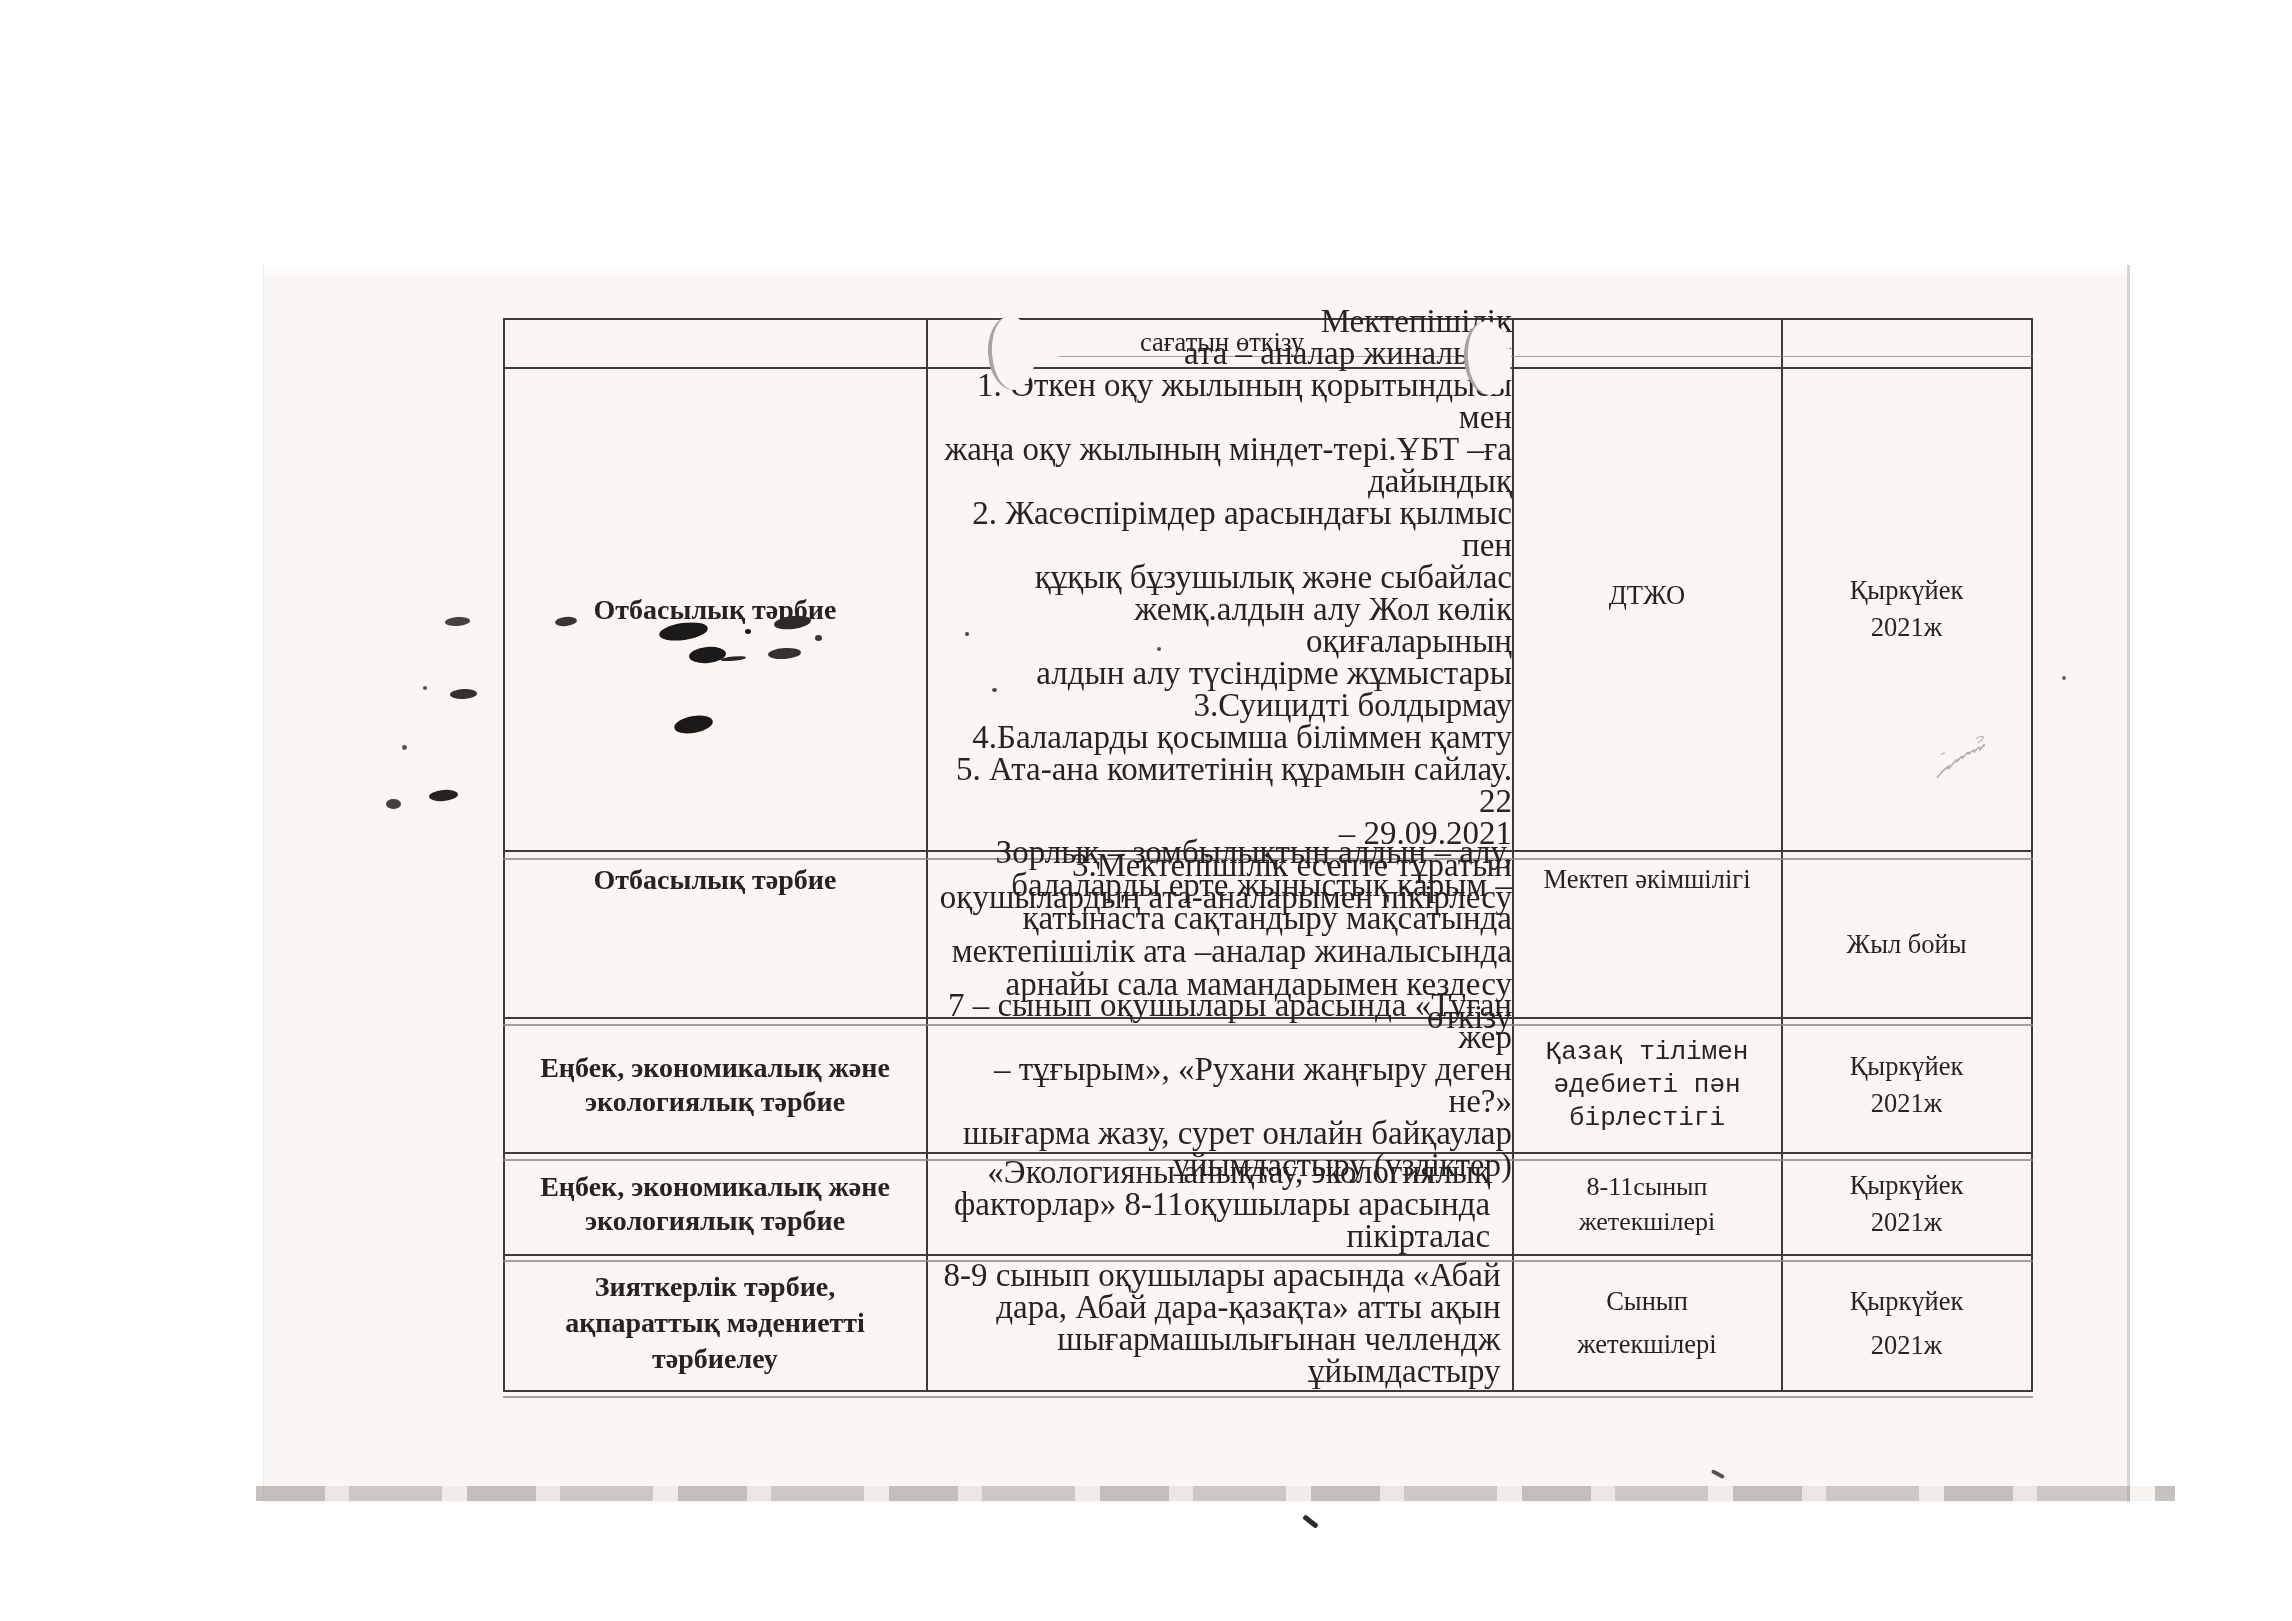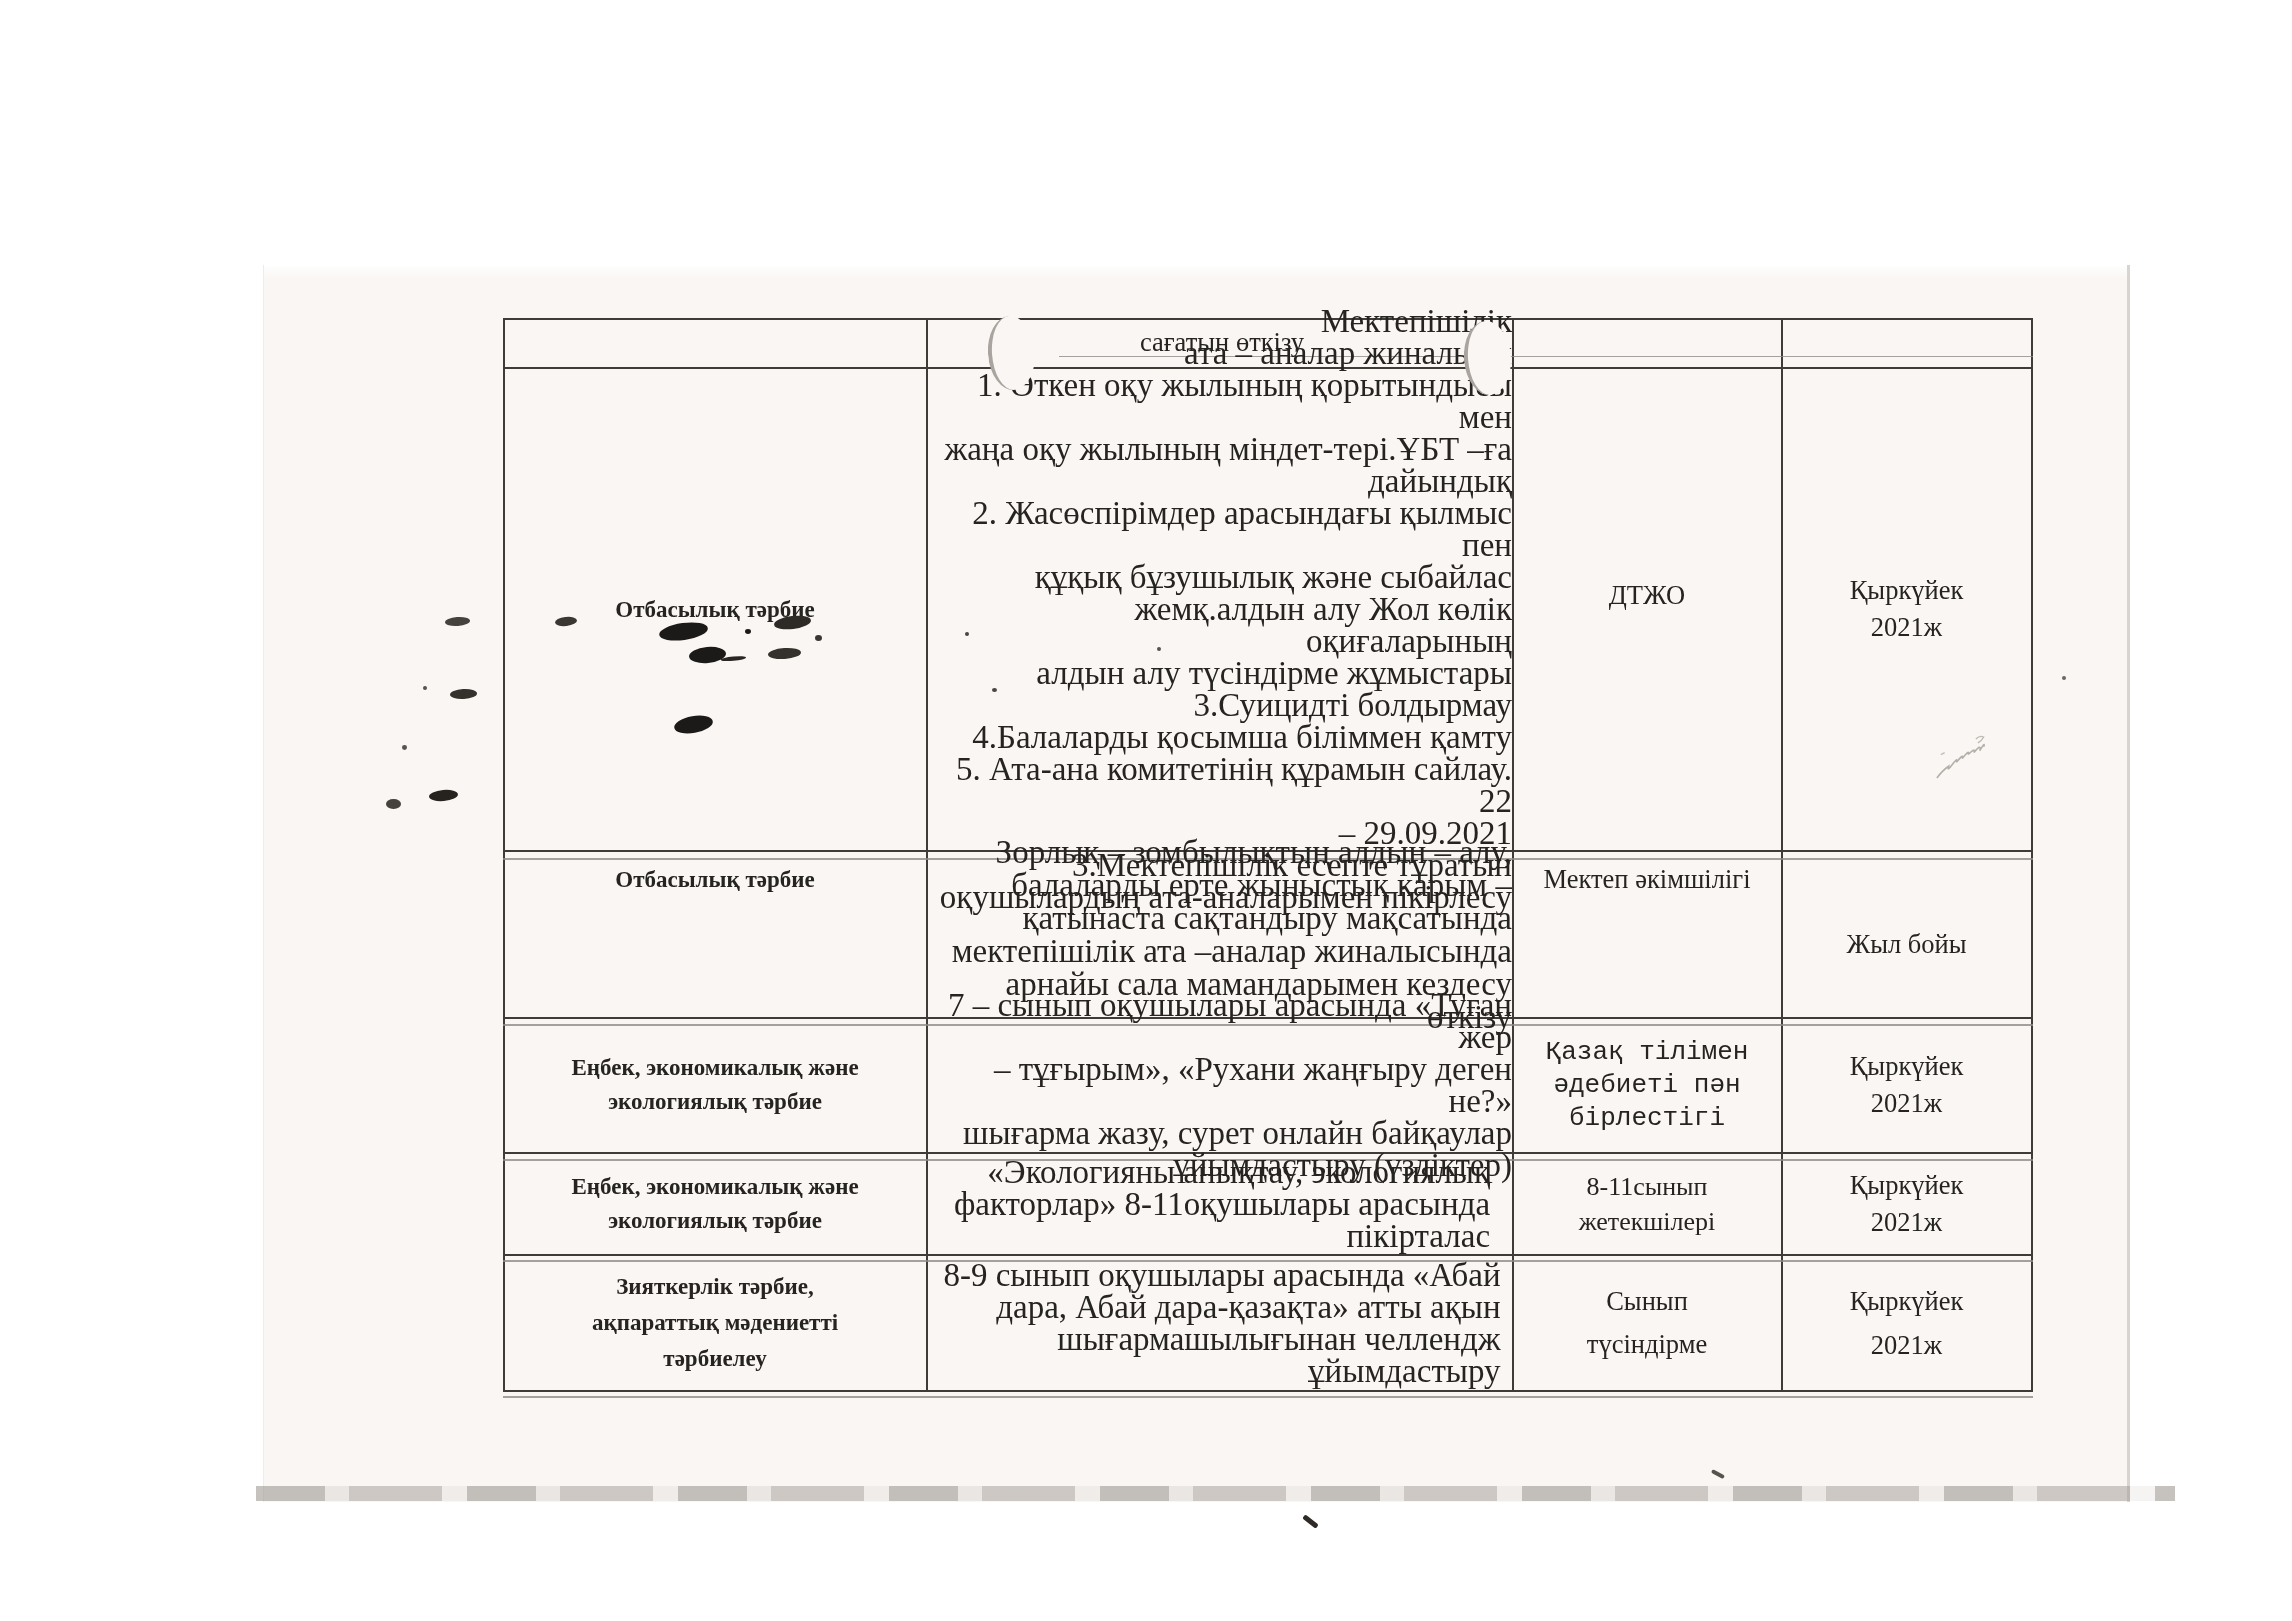--- a/index.html
+++ b/index.html
@@ -21,21 +21,21 @@
 
   
   .vl,.hl,.hlg{position:absolute;background:#3f3c38;}
   .vl{width:2px;top:318px;height:1074px;}
   .hl{height:2px;left:503px;width:1530px;}
   .hlg{height:2px;left:503px;width:1530px;background:#8f8b85;opacity:.8;}
 
   
   .cell{position:absolute;display:flex;align-items:center;justify-content:center;
         text-align:center;color:#262421;white-space:pre-line;}
-  .bold{font-weight:bold;font-size:23px;line-height:35px;}
+  .bold{font-weight:bold;font-size:28px;line-height:35px;}
   .body-txt{font-size:33px;text-align:right;}
   .small-col{font-size:26.5px;}
 
   .r1c2{left:932px;top:320px;width:580px;height:45px;font-size:26.5px;}
 
   .r2c1{left:504px;top:369px;width:422px;height:480px;}
   .r2c2{left:932px;top:369px;width:580px;height:480px;line-height:32px;}
   .r2c3{left:1513px;top:369px;width:268px;height:452px;}
   .r2c4{left:1782px;top:369px;width:249px;height:480px;line-height:37px;}
 
@@ -177,21 +177,21 @@
 2021ж</div>
 
     <div class="cell bold r6c1">Зияткерлік тәрбие,
 ақпараттық мәдениетті
 тәрбиелеу</div>
     <div class="cell body-txt r6c2">8-9 сынып оқушылары арасында «Абай
 дара, Абай дара-қазақта» атты ақын
 шығармашылығынан челлендж
 ұйымдастыру</div>
     <div class="cell small-col r6c3">Сынып
-түсіндірме</div>
+жетекшілері</div>
     <div class="cell small-col r6c4">Қыркүйек
 2021ж</div>
   </div>
 
   <div class="paren paren1">(</div>
   <div class="paren paren2">(</div>
 
   <div class="smudge s1"></div>
   <div class="smudge s2"></div>
   <div class="smudge s3"></div>

